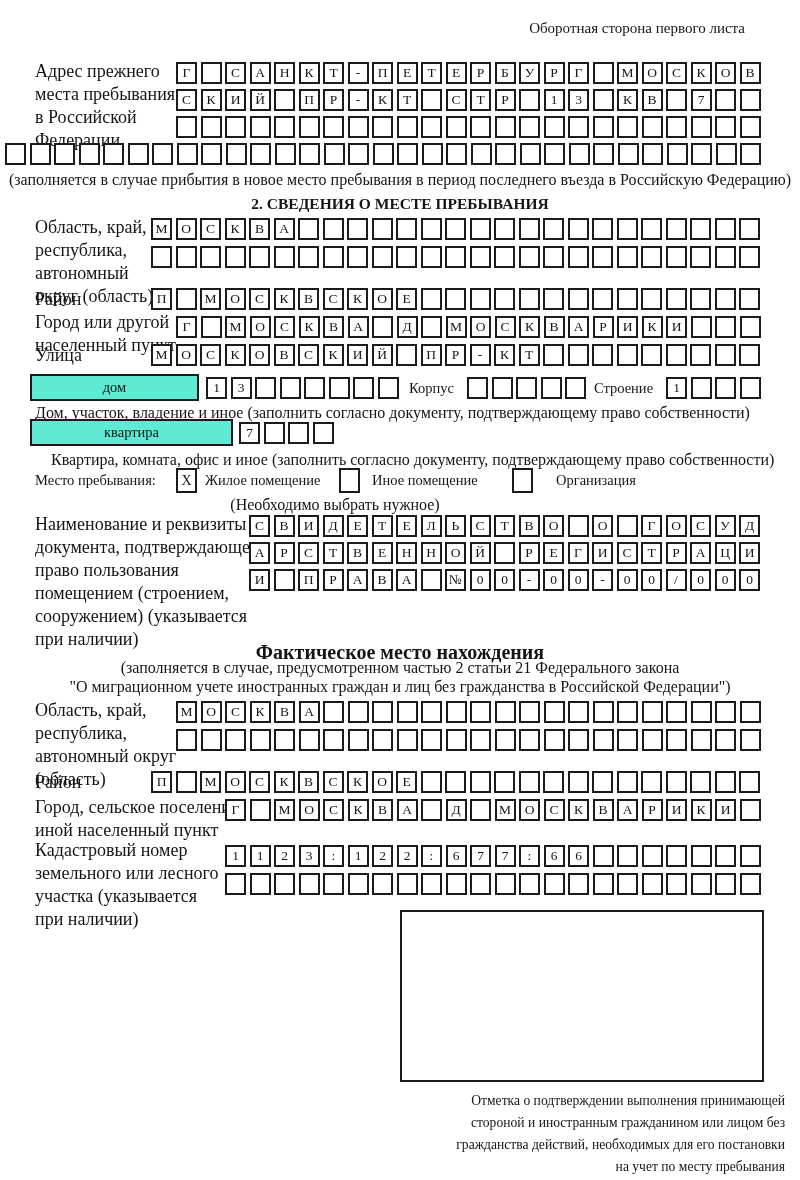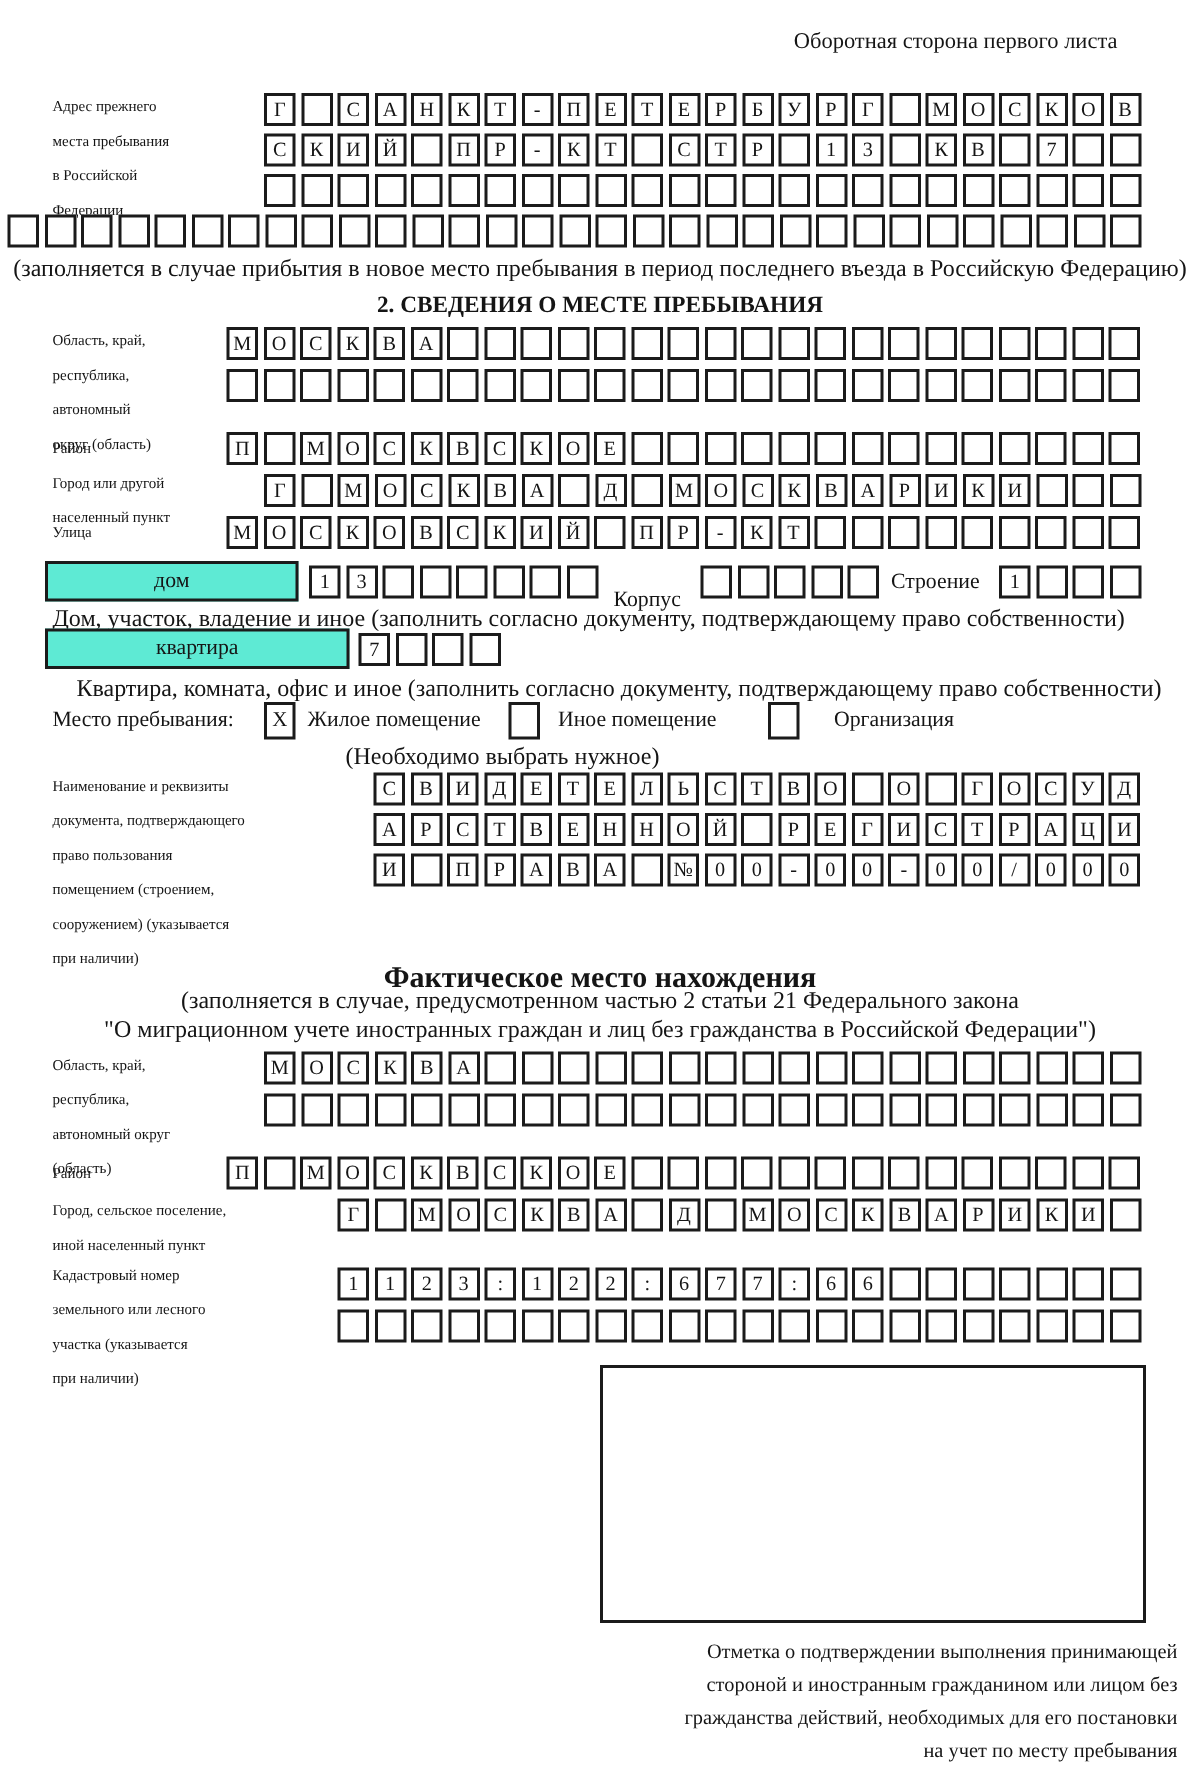--- a/index.html
+++ b/index.html
@@ -2,21 +2,21 @@
 <html><head>
 <meta charset="utf-8">
 <style>
   html,body{margin:0;padding:0;}
   body{
     width:800px;height:1180px;background:#ffffff;position:relative;
     font-family:"Liberation Serif","DejaVu Serif",serif;color:#151515;
     overflow:hidden;
   }
   .label{
-    position:absolute;font-size:10px;line-height:23px;white-space:pre-line;
+    position:absolute;font-size:18px;line-height:23px;white-space:pre-line;
   }
   .cell-row{position:absolute;display:flex;column-gap:3.5px;}
   .cell{
     width:21px;height:22px;box-sizing:border-box;border:2px solid #1b1b1b;
     display:flex;align-items:center;justify-content:center;
     font-size:13.5px;background:#fff;flex:0 0 auto;
   }
   .checkbox{position:absolute;width:21px;height:25px;font-size:14px;}
   .wide-box{
     position:absolute;box-sizing:border-box;border:2px solid #1b1b1b;height:27px;
@@ -304,21 +304,21 @@
 <div class="cell-row" style="left:206px;top:377px;">
     <span class="cell">1</span>
     <span class="cell">3</span>
     <span class="cell"></span>
     <span class="cell"></span>
     <span class="cell"></span>
     <span class="cell"></span>
     <span class="cell"></span>
     <span class="cell"></span>
   </div>
-<div class="inline-label" style="left:409px;top:380px;margin-top:12px;">Корпус</div>
+<div class="inline-label" style="left:409px;top:380px;">Корпус</div>
 <div class="cell-row" style="left:467px;top:377px;">
     <span class="cell"></span>
     <span class="cell"></span>
     <span class="cell"></span>
     <span class="cell"></span>
     <span class="cell"></span>
   </div>
 <div class="inline-label" style="left:594px;top:380px;">Строение</div>
 <div class="cell-row" style="left:666px;top:377px;">
     <span class="cell">1</span>

